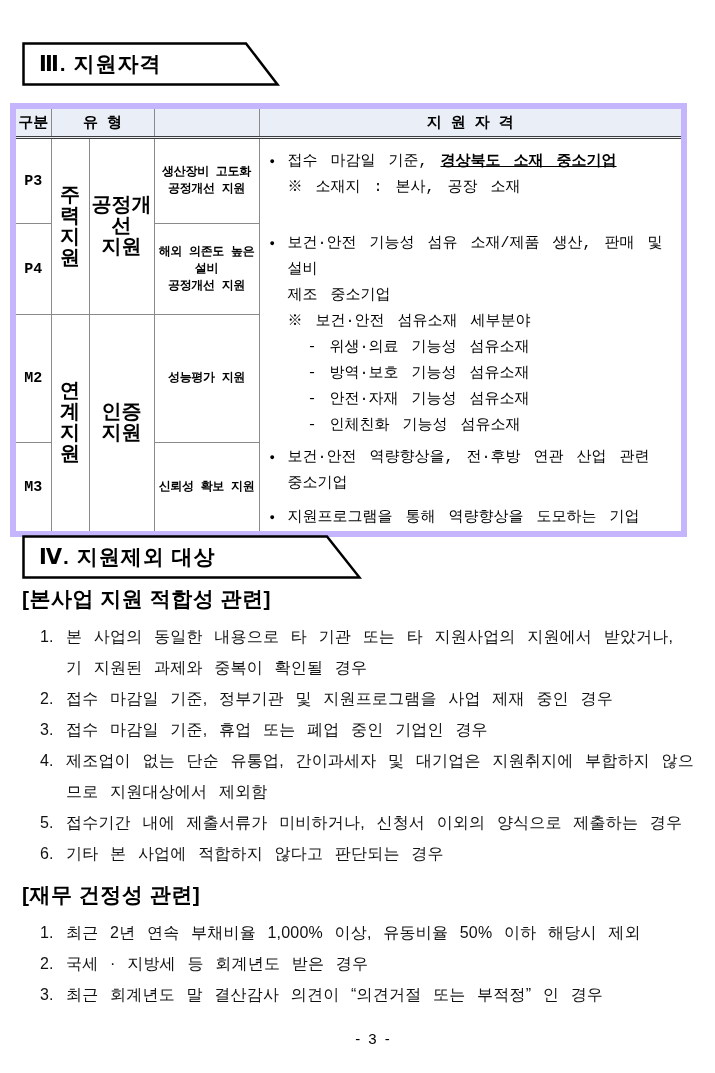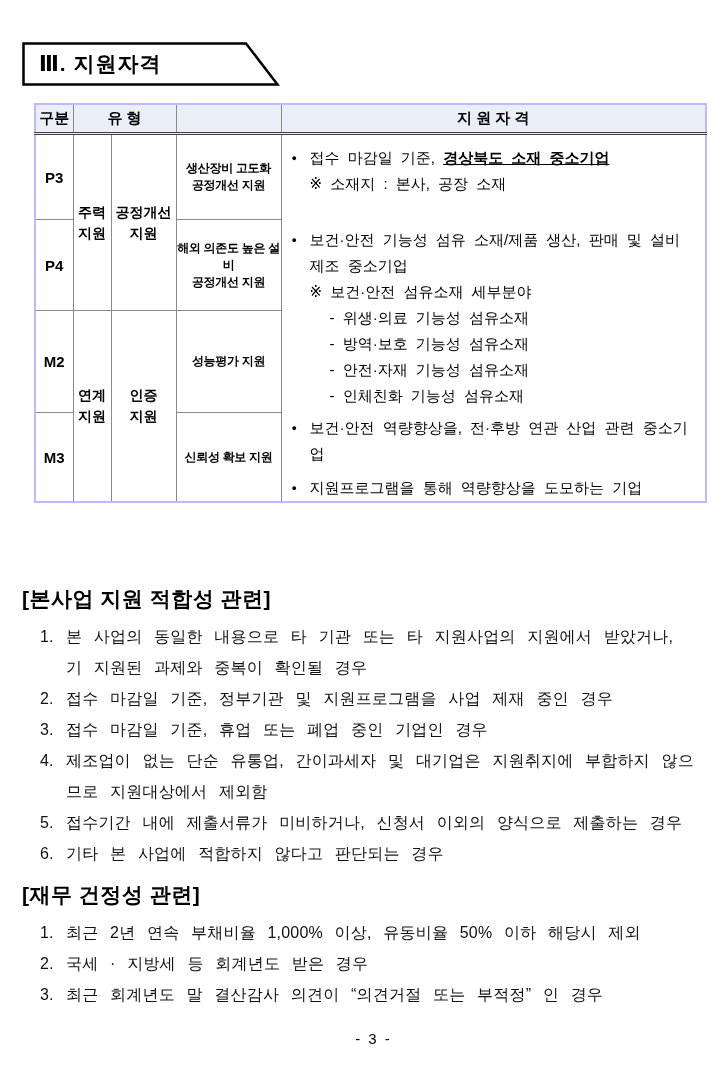--- a/index.html
+++ b/index.html
@@ -13,34 +13,34 @@
   .banner{position:absolute;left:22px;}
   .banner svg{display:block;}
   .banner-text{
     position:absolute;left:17px;top:50%;transform:translateY(-50%);
     font-weight:bold;font-size:21px;letter-spacing:1px;white-space:nowrap;color:#000;
   }
   #banner3{top:42px;}
   #banner4{top:535px;}
   
   .elig-table{
-    position:absolute;left:34px;top:103px;width:671px;
-    border-collapse:collapse;table-layout:fixed;border:2px solid #c4b5fd;
+    position:absolute;left:10px;top:103px;width:671px;
+    border-collapse:collapse;table-layout:fixed;border:6px solid #c4b5fd;font-family:Liberation Mono, monospace;
   }
   .elig-table th{
     background:#eaeff7;height:27px;font-size:15px;font-weight:bold;
     border:1px solid #8a8a8a;border-bottom:3px double #3d3d3d;
     text-align:center;padding:0;color:#000;
   }
   .elig-table td{
     border:1px solid #8a8a8a;text-align:center;vertical-align:middle;
     font-weight:bold;padding:0;color:#000;
   }
   td.c1{font-size:15px;}
-  td.c2,td.c3{font-size:14px;line-height:21px;white-space:pre-line;}
+  td.c2,td.c3{font-size:20px;line-height:21px;white-space:pre-line;}
   td.c4{font-size:12px;line-height:17px;white-space:pre-line;letter-spacing:-0.3px;}
   tr.r1 td.c1{height:84px;}
   tr.r2 td.c1{height:90px;}
   tr.r3 td.c1{height:88px;}
   tr.r4 td.c1{height:88px;}
   td.content-cell{
     text-align:left;font-weight:normal;vertical-align:top;
     padding:10px 5px 0 10px;font-size:15px;line-height:26px;word-spacing:4px;
   }
   .bullet-row{display:flex;}
@@ -143,20 +143,26 @@
 지원</td>
         <td class="c4">성능평가 지원</td>
       </tr>
       <tr class="r4">
         <td class="c1">M3</td>
         <td class="c4">신뢰성 확보 지원</td>
       </tr>
     </tbody>
   </table>
 
+  <div class="banner" id="banner4">
+    <svg width="340" height="44" viewBox="0 0 340 44">
+      <polygon points="1.5,1.5 305,1.5 337.5,42.5 1.5,42.5" fill="#ffffff" stroke="#000000" stroke-width="2.5"></polygon>
+    </svg>
+    <span class="banner-text">Ⅳ. 지원제외 대상</span>
+  </div>
 
   <div class="group" id="group1">
     <div class="group-heading">[본사업 지원 적합성 관련]</div>
     <div class="items">
       <div class="item">
         <span class="item-num">1.</span>
         <span class="item-text">본 사업의 동일한 내용으로 타 기관 또는 타 지원사업의 지원에서 받았거나,
 기 지원된 과제와 중복이 확인될 경우</span>
       </div>
       <div class="item">

